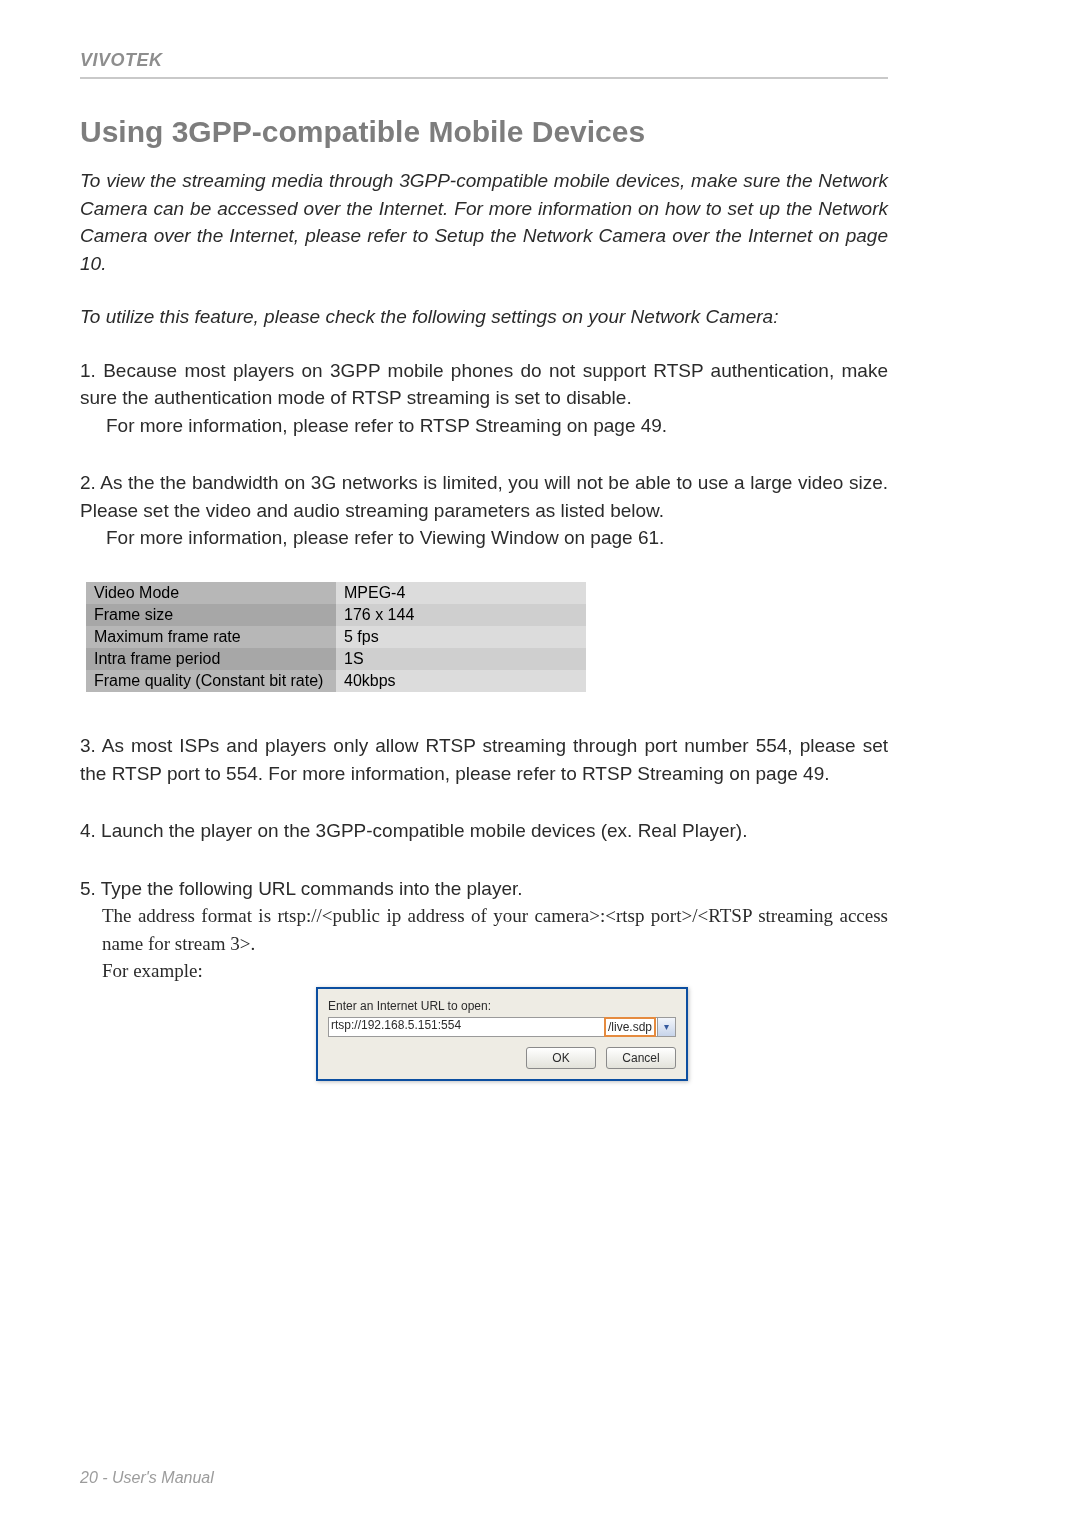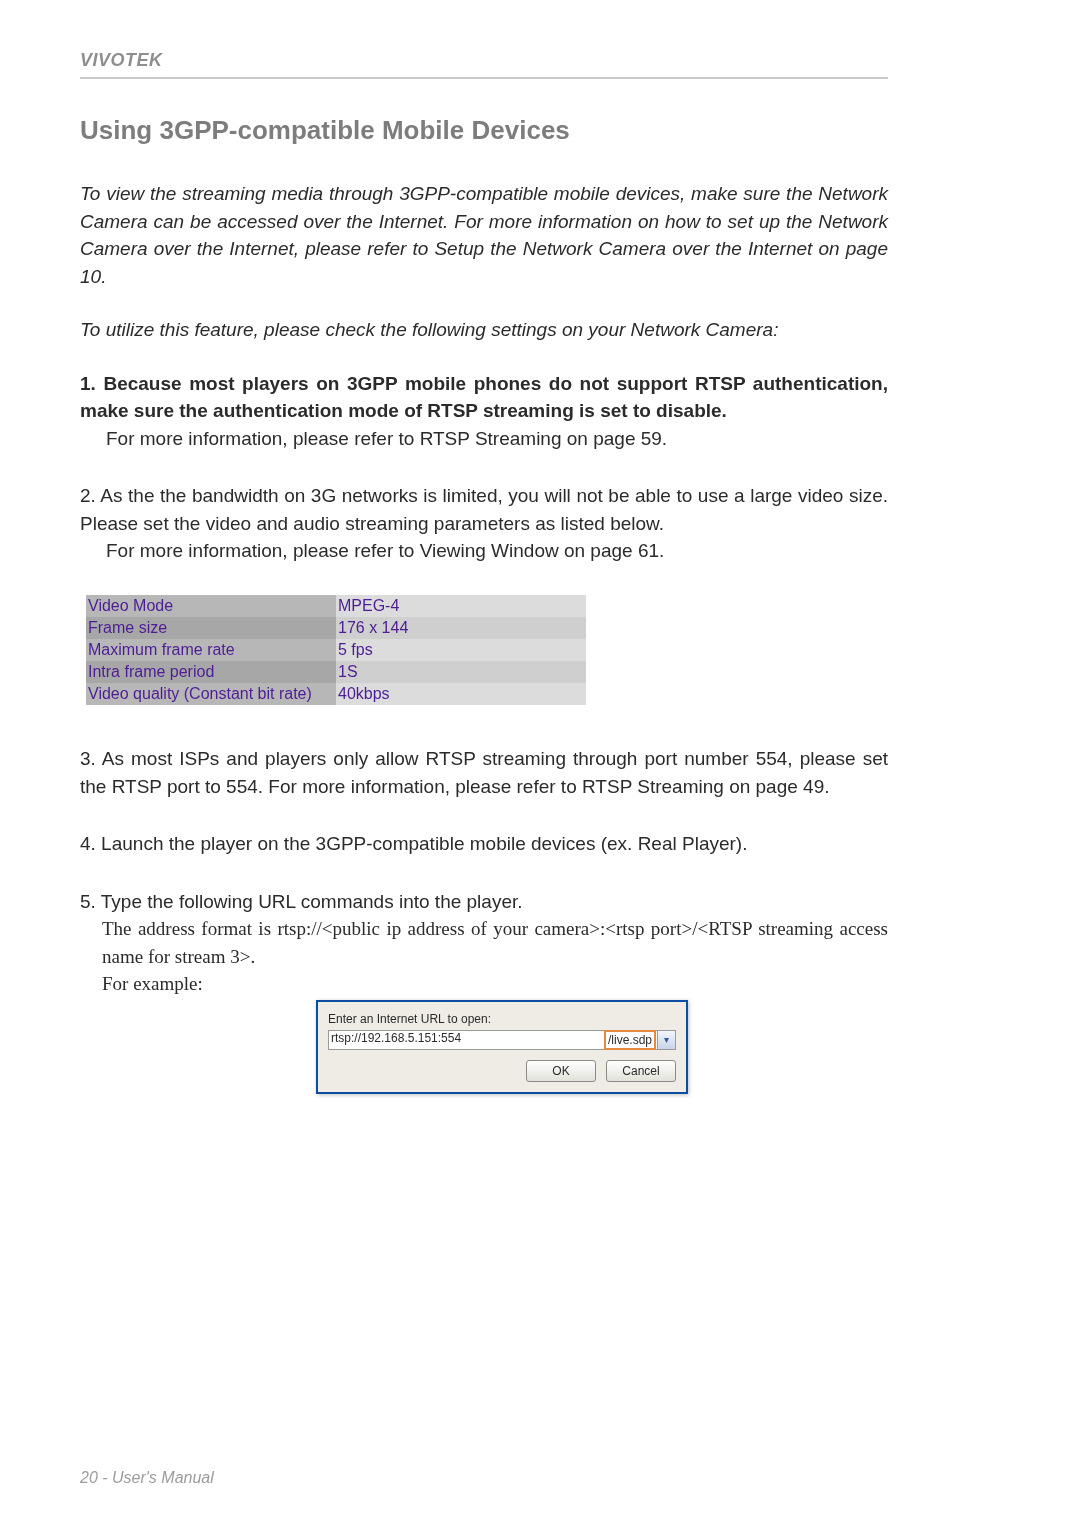--- a/index.html
+++ b/index.html
@@ -20,22 +20,22 @@
     padding-bottom: 6px;
   }
   .hr-top {
     border: none;
     border-top: 2px solid #c9c9c9;
     margin-bottom: 36px;
   }
   .section-title {
     color: #7d7d7d;
     font-weight: bold;
-    font-size: 26px;
-    margin-bottom: 34px;
+    font-size: 30px;
+    margin-bottom: 18px;
   }
   .body-text {
     font-size: 19px;
     line-height: 1.45;
     color: #2b2b2b;
     text-align: justify;
   }
   .para { margin-bottom: 26px; font-style: italic; }
   .num-item { margin-bottom: 30px; }
   .num-item .first { display: block; }
@@ -44,22 +44,22 @@
 
   table.settings {
     border-collapse: collapse;
     width: 500px;
     margin-left: 6px;
     margin-top: 4px;
     margin-bottom: 40px;
     font-size: 16px;
   }
   table.settings td {
-    padding: 2px 2px;
-    color: #4c1d95;
+    padding: 2px 8px;
+    color: #000000;
   }
   table.settings tr:nth-child(odd)  td:first-child { background: #b7b7b7; }
   table.settings tr:nth-child(even) td:first-child { background: #a7a7a7; }
   table.settings tr:nth-child(odd)  td:last-child  { background: #dcdcdc; }
   table.settings tr:nth-child(even) td:last-child  { background: #cfcfcf; }
   table.settings td:first-child { width: 250px; }
 
   
   .dialog-wrap {
     margin-left: 236px;
@@ -153,22 +153,22 @@
 
   <div class="brand-header">VIVOTEK</div>
   <hr class="hr-top">
 
   <h1 class="section-title">Using 3GPP-compatible Mobile Devices</h1>
 
   <p class="body-text para">To view the streaming media through 3GPP-compatible mobile devices, make sure the Network Camera can be accessed over the Internet. For more information on how to set up the Network Camera over the Internet, please refer to Setup the Network Camera over the Internet on page 10.</p>
   <p class="body-text para">To utilize this feature, please check the following settings on your Network Camera:</p>
 
   <div class="body-text num-item">
-    <span class="first" style="text-align:justify;font-weight:bold;">1. Because most players on 3GPP mobile phones do not support RTSP authentication, make sure the authentication mode of RTSP streaming is set to disable.</span>
-    <span class="indent2">For more information, please refer to RTSP Streaming on page 59.</span>
+    <span class="first" style="text-align:justify;">1. Because most players on 3GPP mobile phones do not support RTSP authentication, make sure the authentication mode of RTSP streaming is set to disable.</span>
+    <span class="indent2">For more information, please refer to RTSP Streaming on page 49.</span>
   </div>
 
   <div class="body-text num-item">
     <span class="first" style="text-align:justify;">2. As the the bandwidth on 3G networks is limited, you will not be able to use a large video size. Please set the video and audio streaming parameters as listed below.</span>
     <span class="indent2">For more information, please refer to Viewing Window on page 61.</span>
   </div>
 
   <table class="settings">
     <tbody>
         <tr>
@@ -181,21 +181,21 @@
     </tr>
     <tr>
       <td>Maximum frame rate</td>
       <td>5 fps</td>
     </tr>
     <tr>
       <td>Intra frame period</td>
       <td>1S</td>
     </tr>
     <tr>
-      <td>Video quality (Constant bit rate)</td>
+      <td>Frame quality (Constant bit rate)</td>
       <td>40kbps</td>
     </tr>
   </tbody>
     </table>
 
   <p class="body-text num-item" style="text-align:justify;">3. As most ISPs and players only allow RTSP streaming through port number 554, please set the RTSP port to 554. For more information, please refer to RTSP Streaming on page 49.</p>
   <p class="body-text num-item">4. Launch the player on the 3GPP-compatible mobile devices (ex. Real Player).</p>
 
   <div class="body-text num-item" style="margin-bottom:2px;">
     <span class="first">5. Type the following URL commands into the player.</span>

